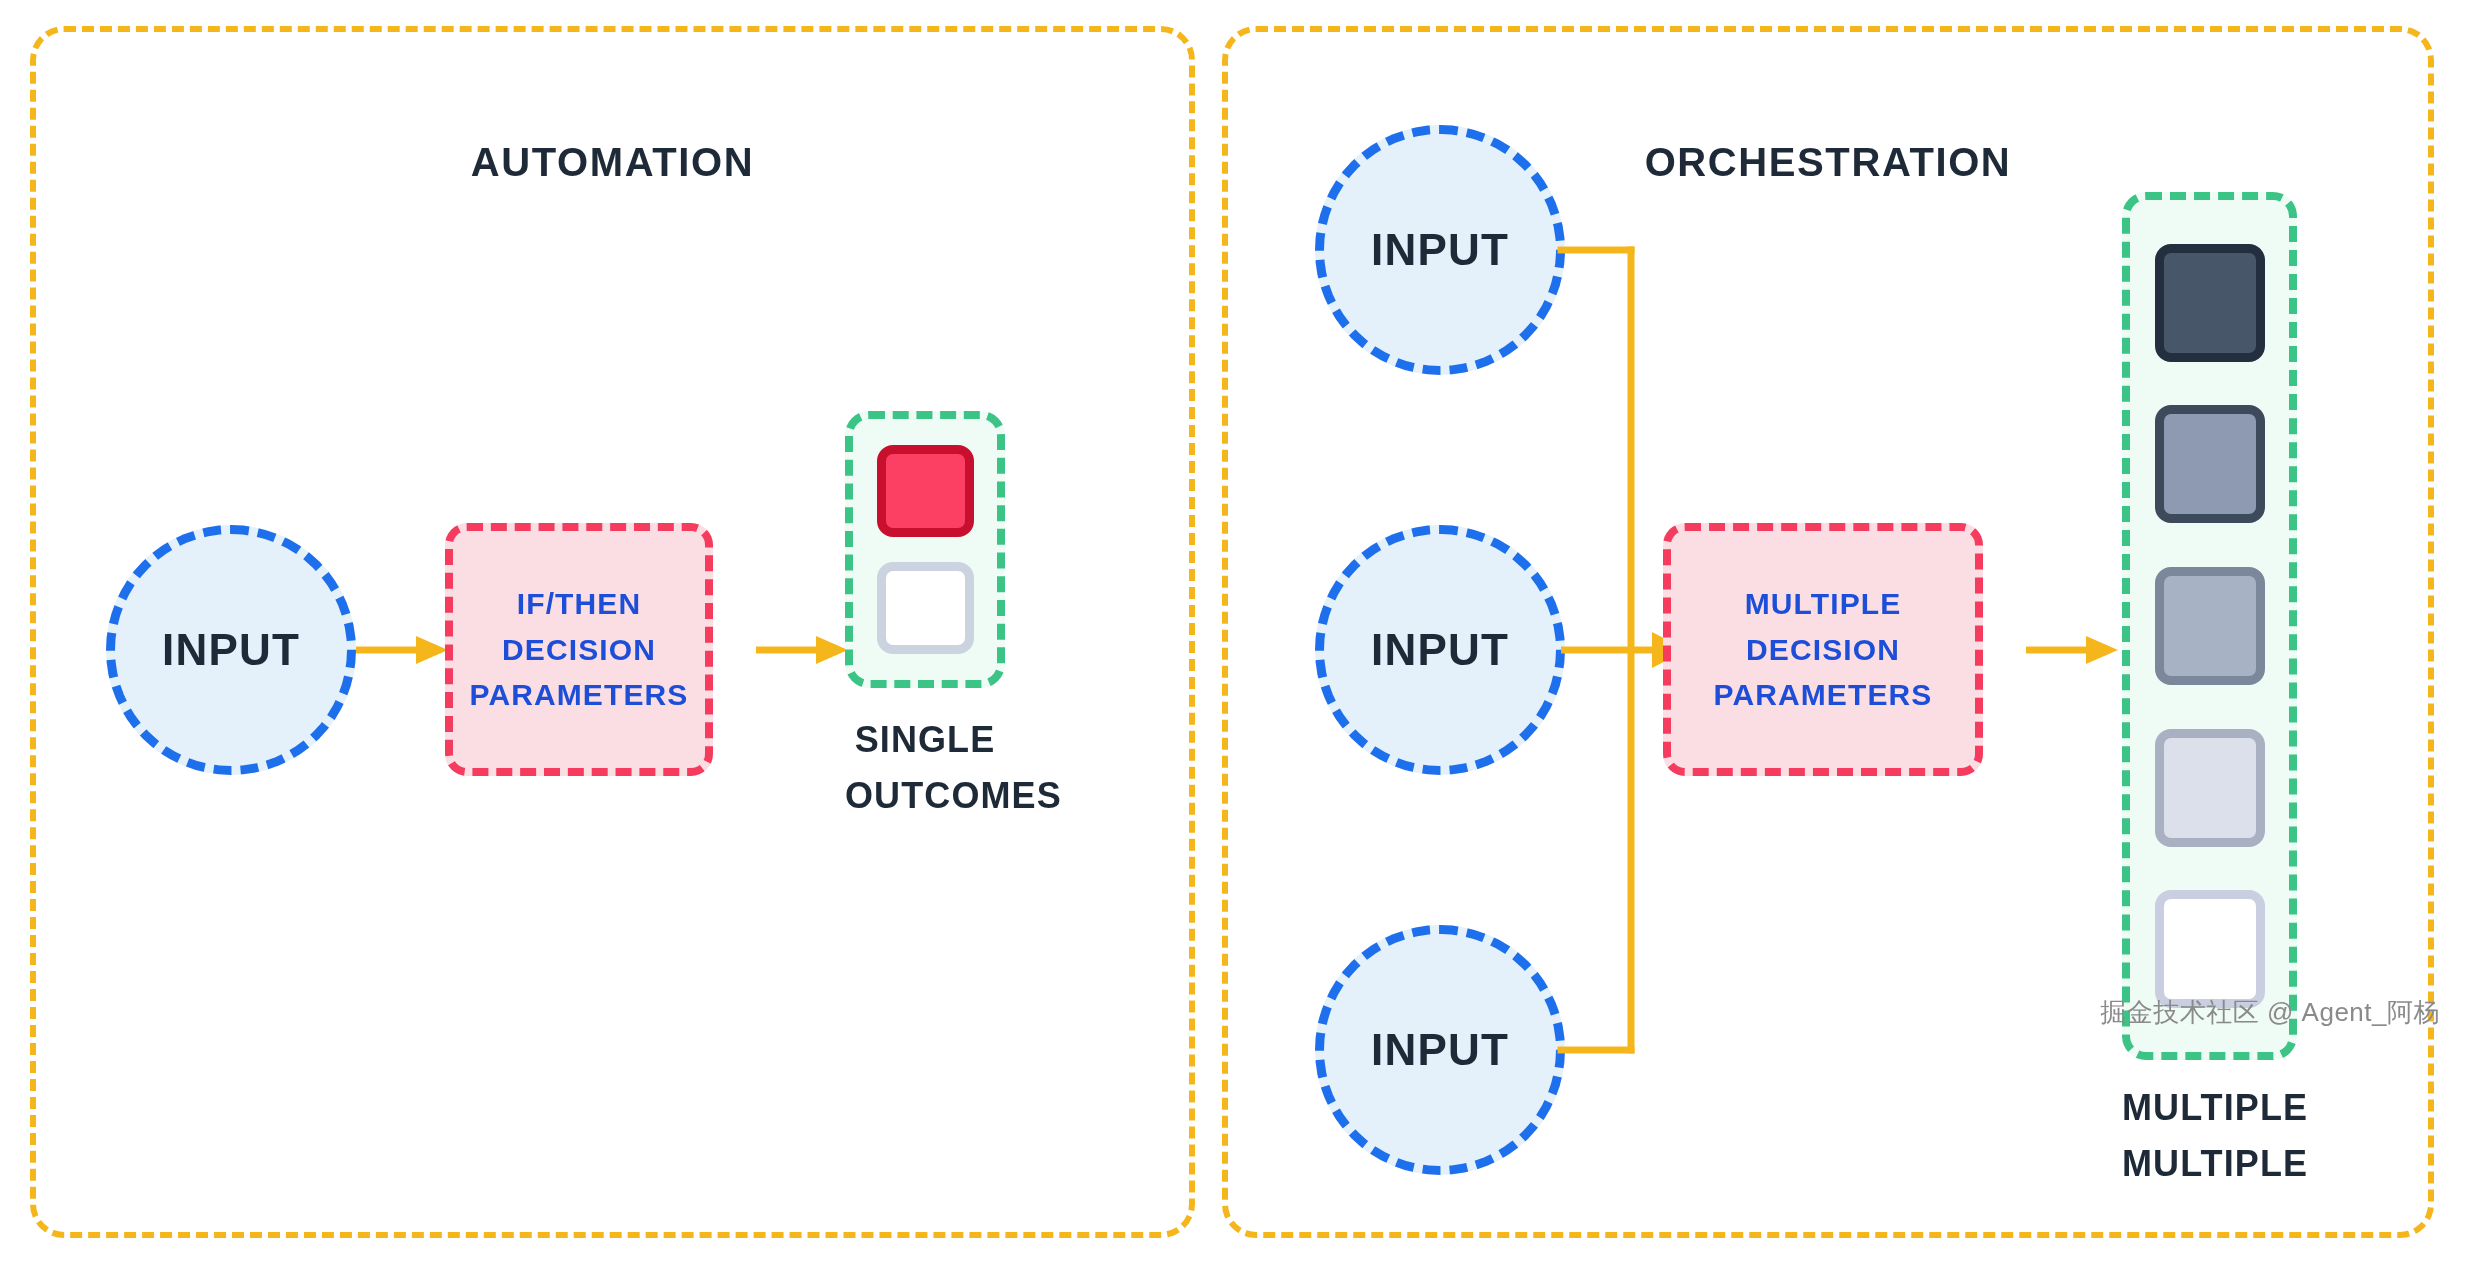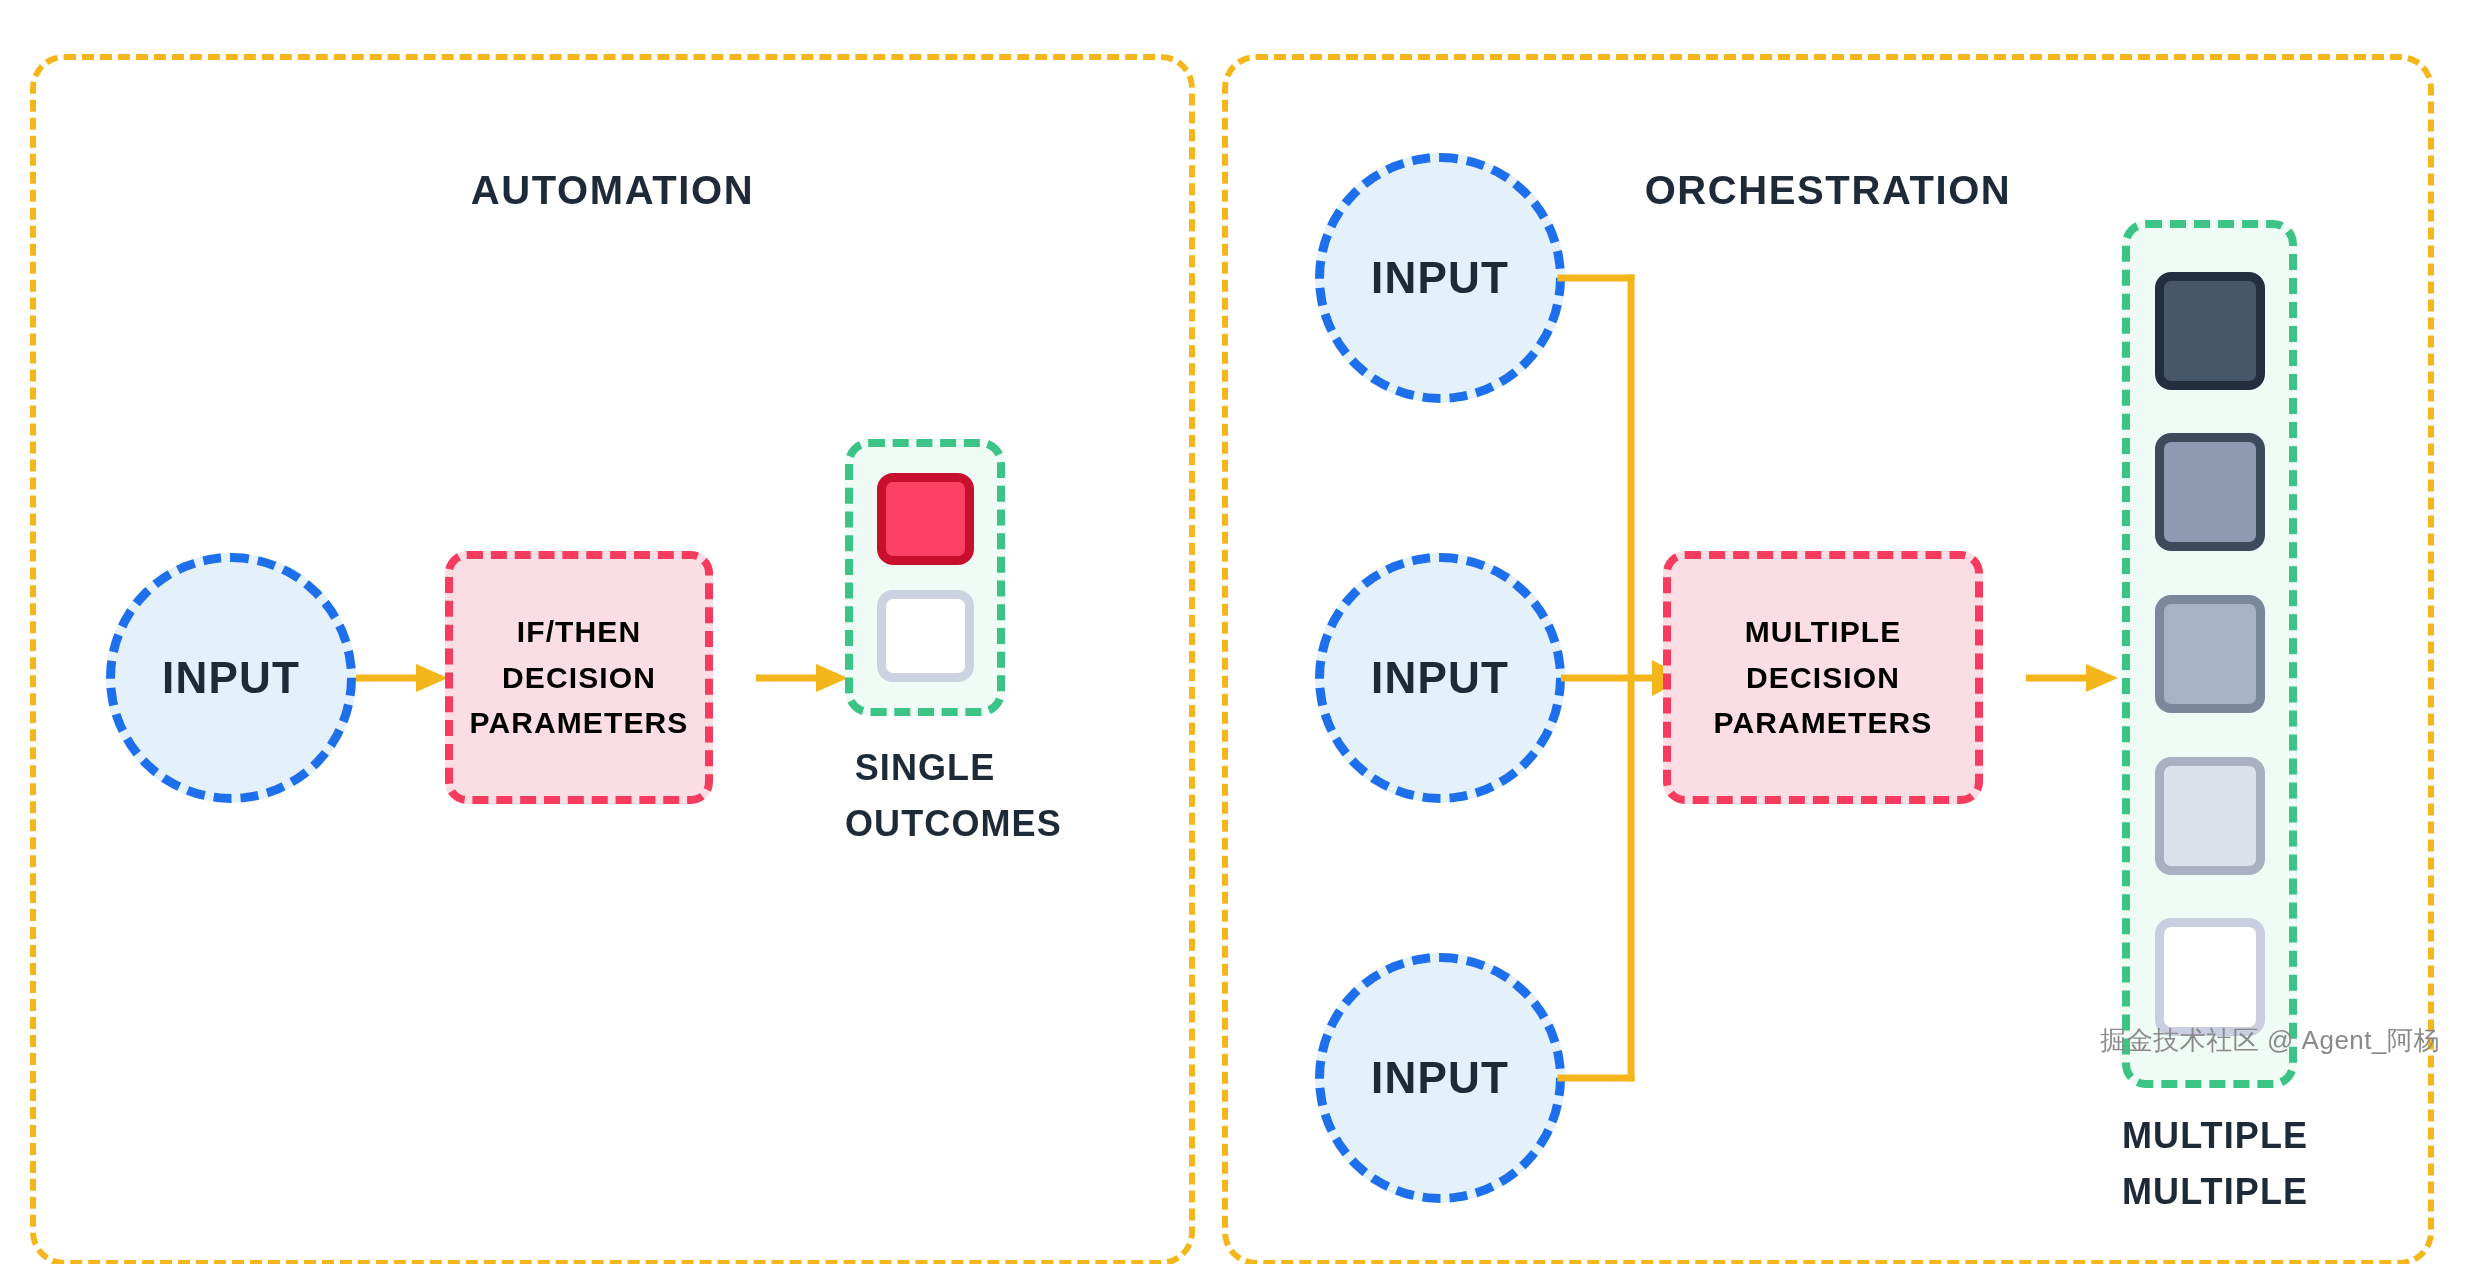--- a/index.html
+++ b/index.html
@@ -13,21 +13,20 @@
     font-family: "Liberation Sans", sans-serif;
     overflow: hidden;
     position: relative;
   }
 
   #canvas {
     position: relative;
     width: 2466px;
     height: 1044px;
     background: #ffffff;
-    margin-top: 28px;
   }
 
   
   .panel {
     position: absolute;
     top: 26px;
     height: 1212px;
     border: 6px dashed #F5B61C;
     border-radius: 34px;
     box-sizing: border-box;
@@ -81,21 +80,21 @@
     box-sizing: border-box;
     display: flex;
     flex-direction: column;
     align-items: center;
     justify-content: center;
   }
   .decision-box .dline {
     font-size: 30px;
     font-weight: 700;
     letter-spacing: 1.1px;
-    color: #000000;
+    color: #1d4ed8;
     line-height: 1.52;
     text-align: center;
     white-space: nowrap;
   }
   #decision-left  { left: 445px;  top: 523px; width: 268px; height: 253px; }
   #decision-right { left: 1663px; top: 523px; width: 320px; height: 253px; }
 
   
   .outcome-container {
     position: absolute;

